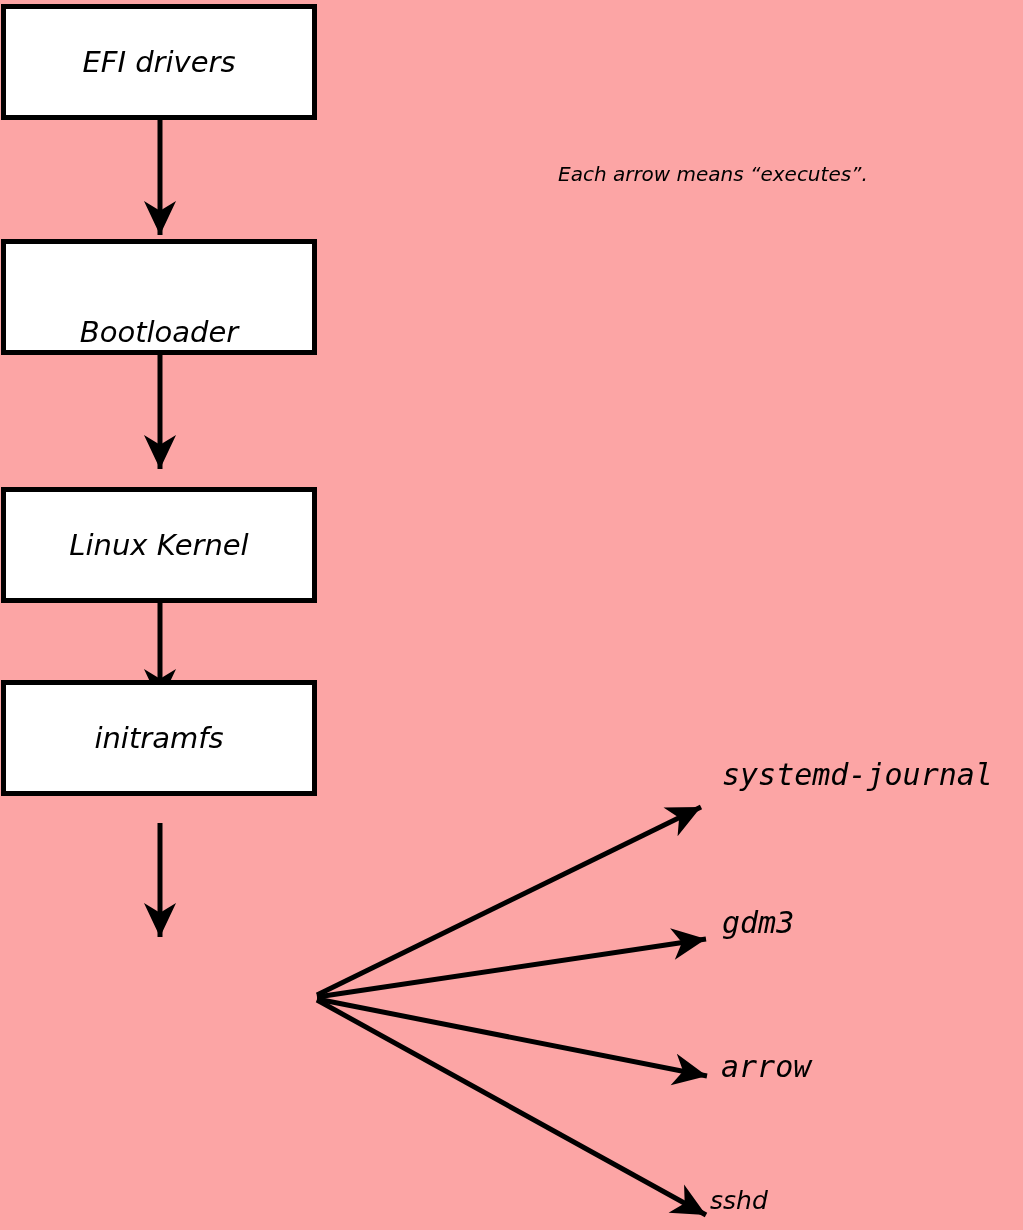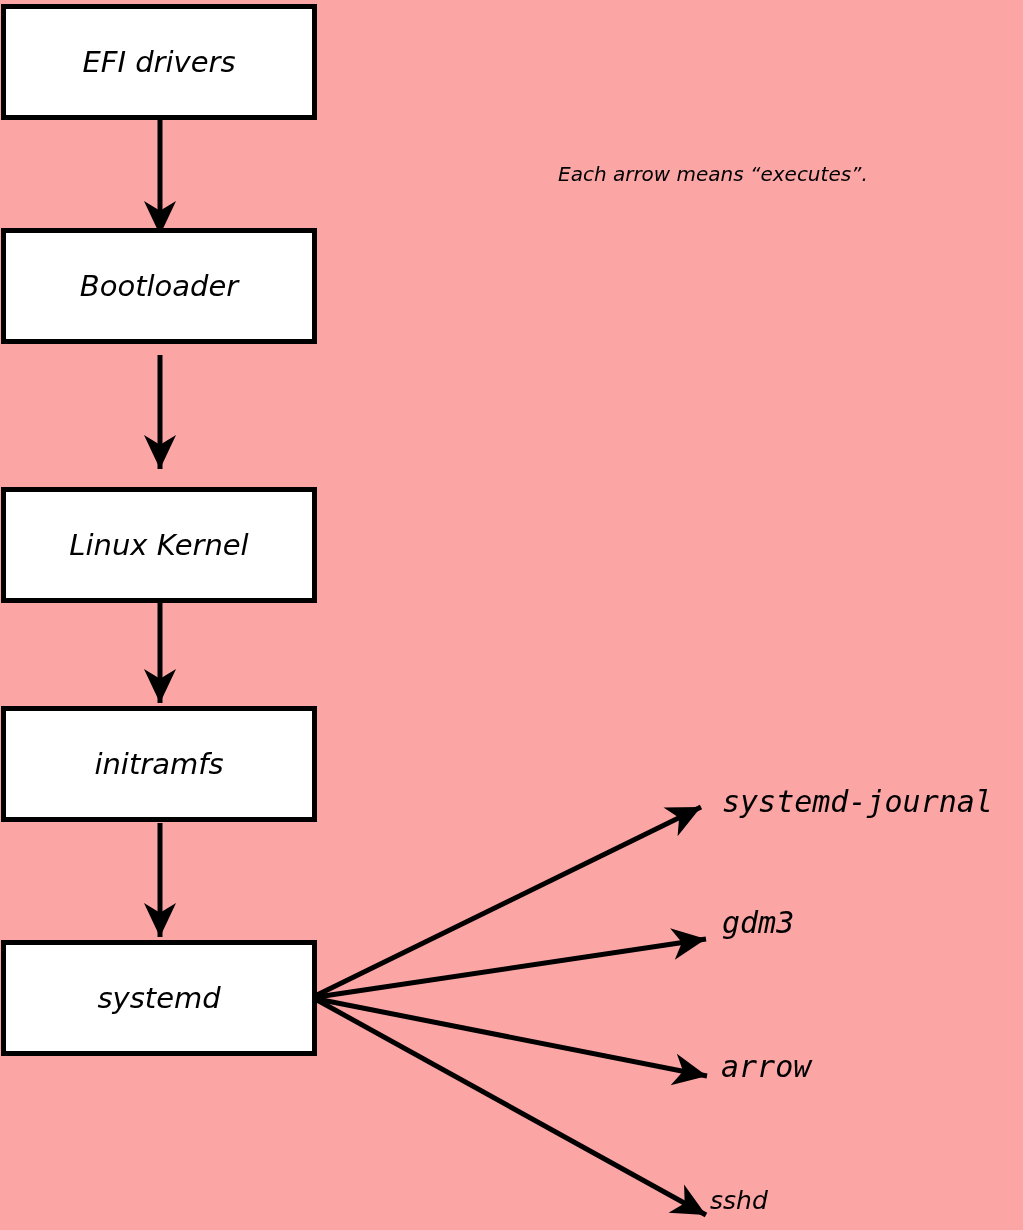--- a/index.html
+++ b/index.html
@@ -63,28 +63,28 @@
     white-space: nowrap;
     color: #000000;
   }
   .proc-label.mono {
     font-family: "DejaVu Sans Mono", "Liberation Mono", monospace;
   }
   .proc-label.sans {
     font-family: "DejaVu Sans", "Liberation Sans", sans-serif;
     font-size: 25px;
   }
-  #proc-systemd-journal { left: 722px; top: 784px; }
+  #proc-systemd-journal { left: 722px; top: 757px; }
   #proc-gdm3            { left: 722px; top: 905px; }
   #proc-getty           { left: 721px; top: 1049px; }
   #proc-sshd            { left: 710px; top: 1186px; }
   #node-efi-drivers  { top: 4px; }
-  #node-bootloader   { top: 228px; }
+  #node-bootloader   { top: 239px; align-items: flex-end; }
   #node-linux-kernel { top: 487px; }
-  #node-initramfs    { top: 706px; }
+  #node-initramfs    { top: 680px; }
   #node-systemd      { top: 940px; }
 </style>
 </head>
 <body>
 
 <div id="diagram">
 
   <svg id="arrows" viewBox="0 0 1023 1230" xmlns="http://www.w3.org/2000/svg">
     <defs>
       <marker id="dart" viewBox="0 0 12 12" refX="11.5" refY="6" markerWidth="37" markerHeight="37" orient="auto" markerUnits="userSpaceOnUse">
@@ -110,23 +110,20 @@
   </div>
 
   <div class="node" id="node-linux-kernel">
     <span class="node-label">Linux Kernel</span>
   </div>
 
   <div class="node" id="node-initramfs">
     <span class="node-label">initramfs</span>
   </div>
 
-  <div class="node" id="node-systemd">
-    <span class="node-label">systemd</span>
-  </div>
 
   <div class="annotation">Each arrow means “executes”.</div>
 
   <div class="proc-label mono" id="proc-systemd-journal">systemd-journal</div>
 
   <div class="proc-label mono" id="proc-gdm3">gdm3</div>
 
   <div class="proc-label mono" id="proc-getty">arrow</div>
 
   <div class="proc-label sans" id="proc-sshd">sshd</div>

